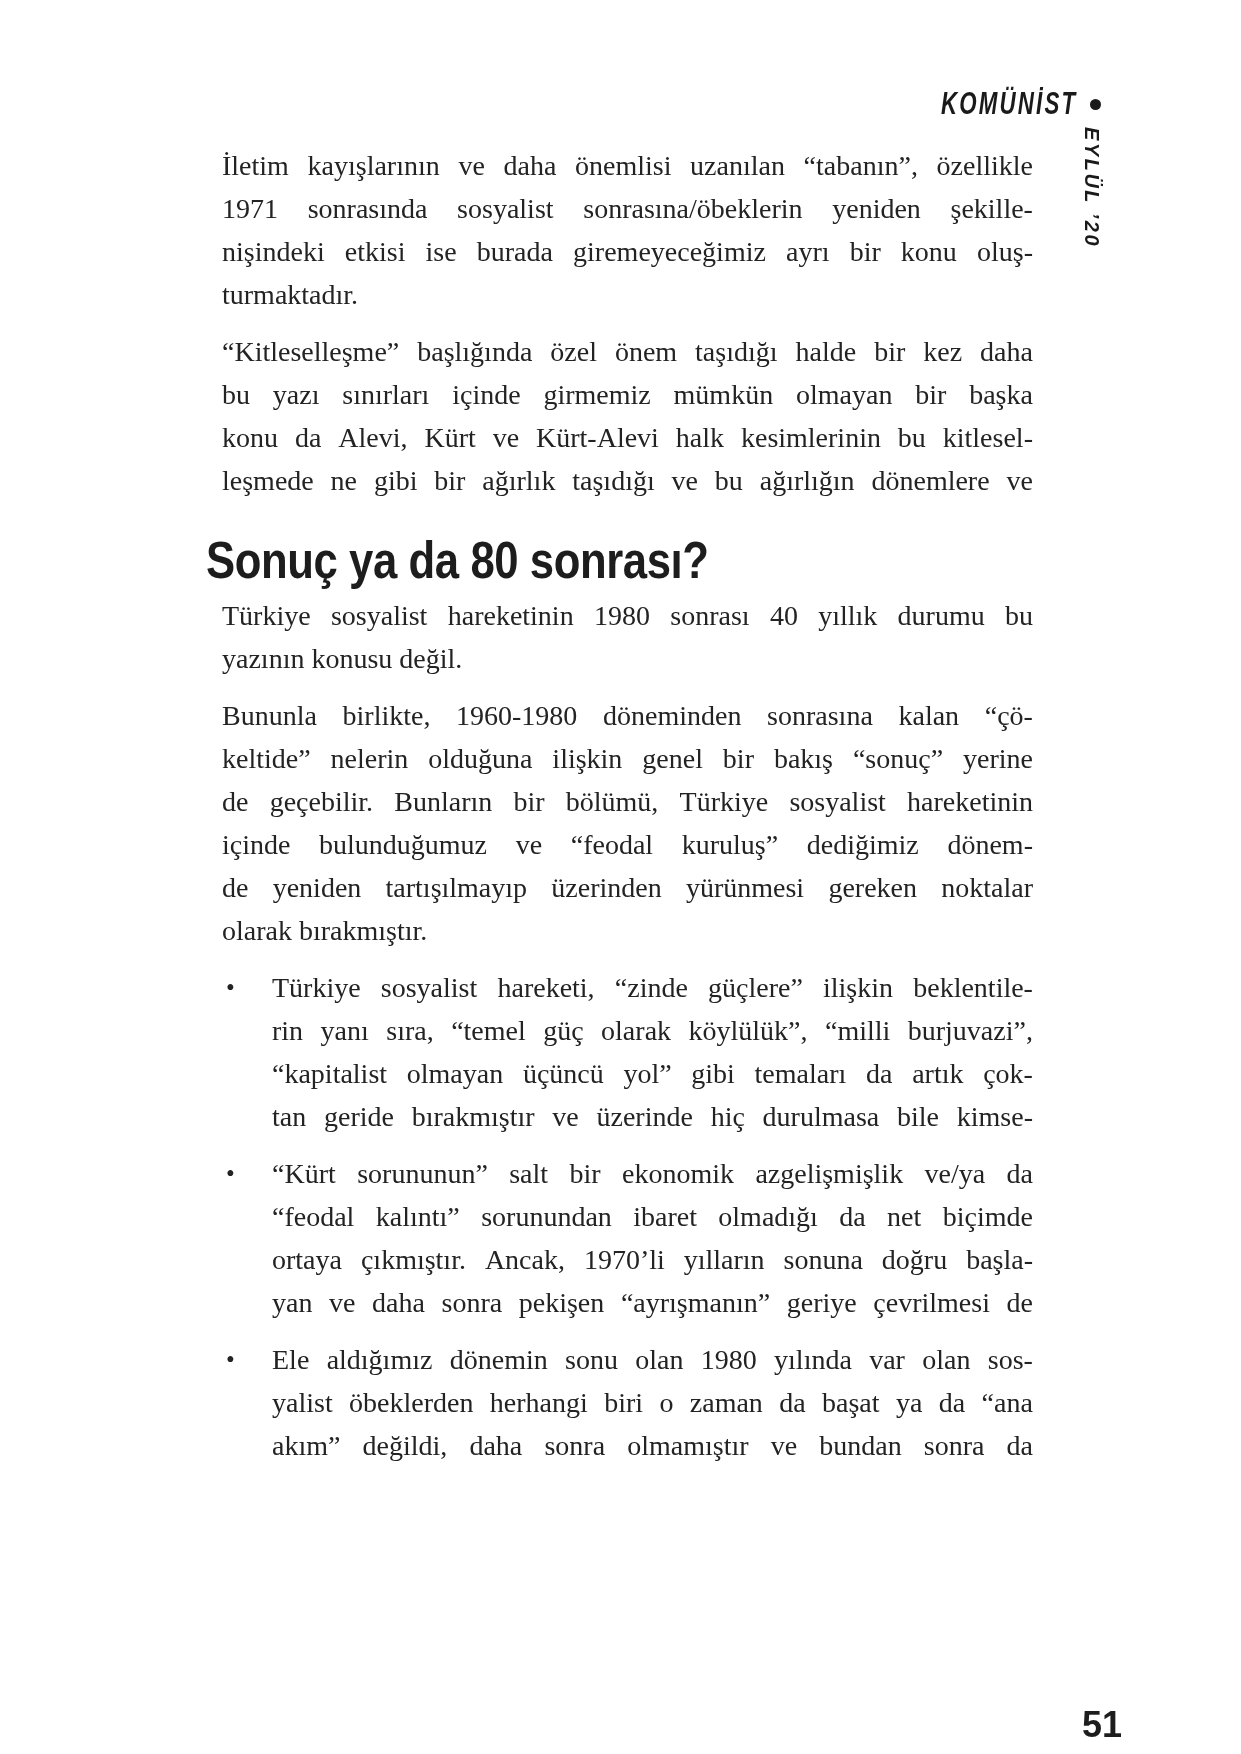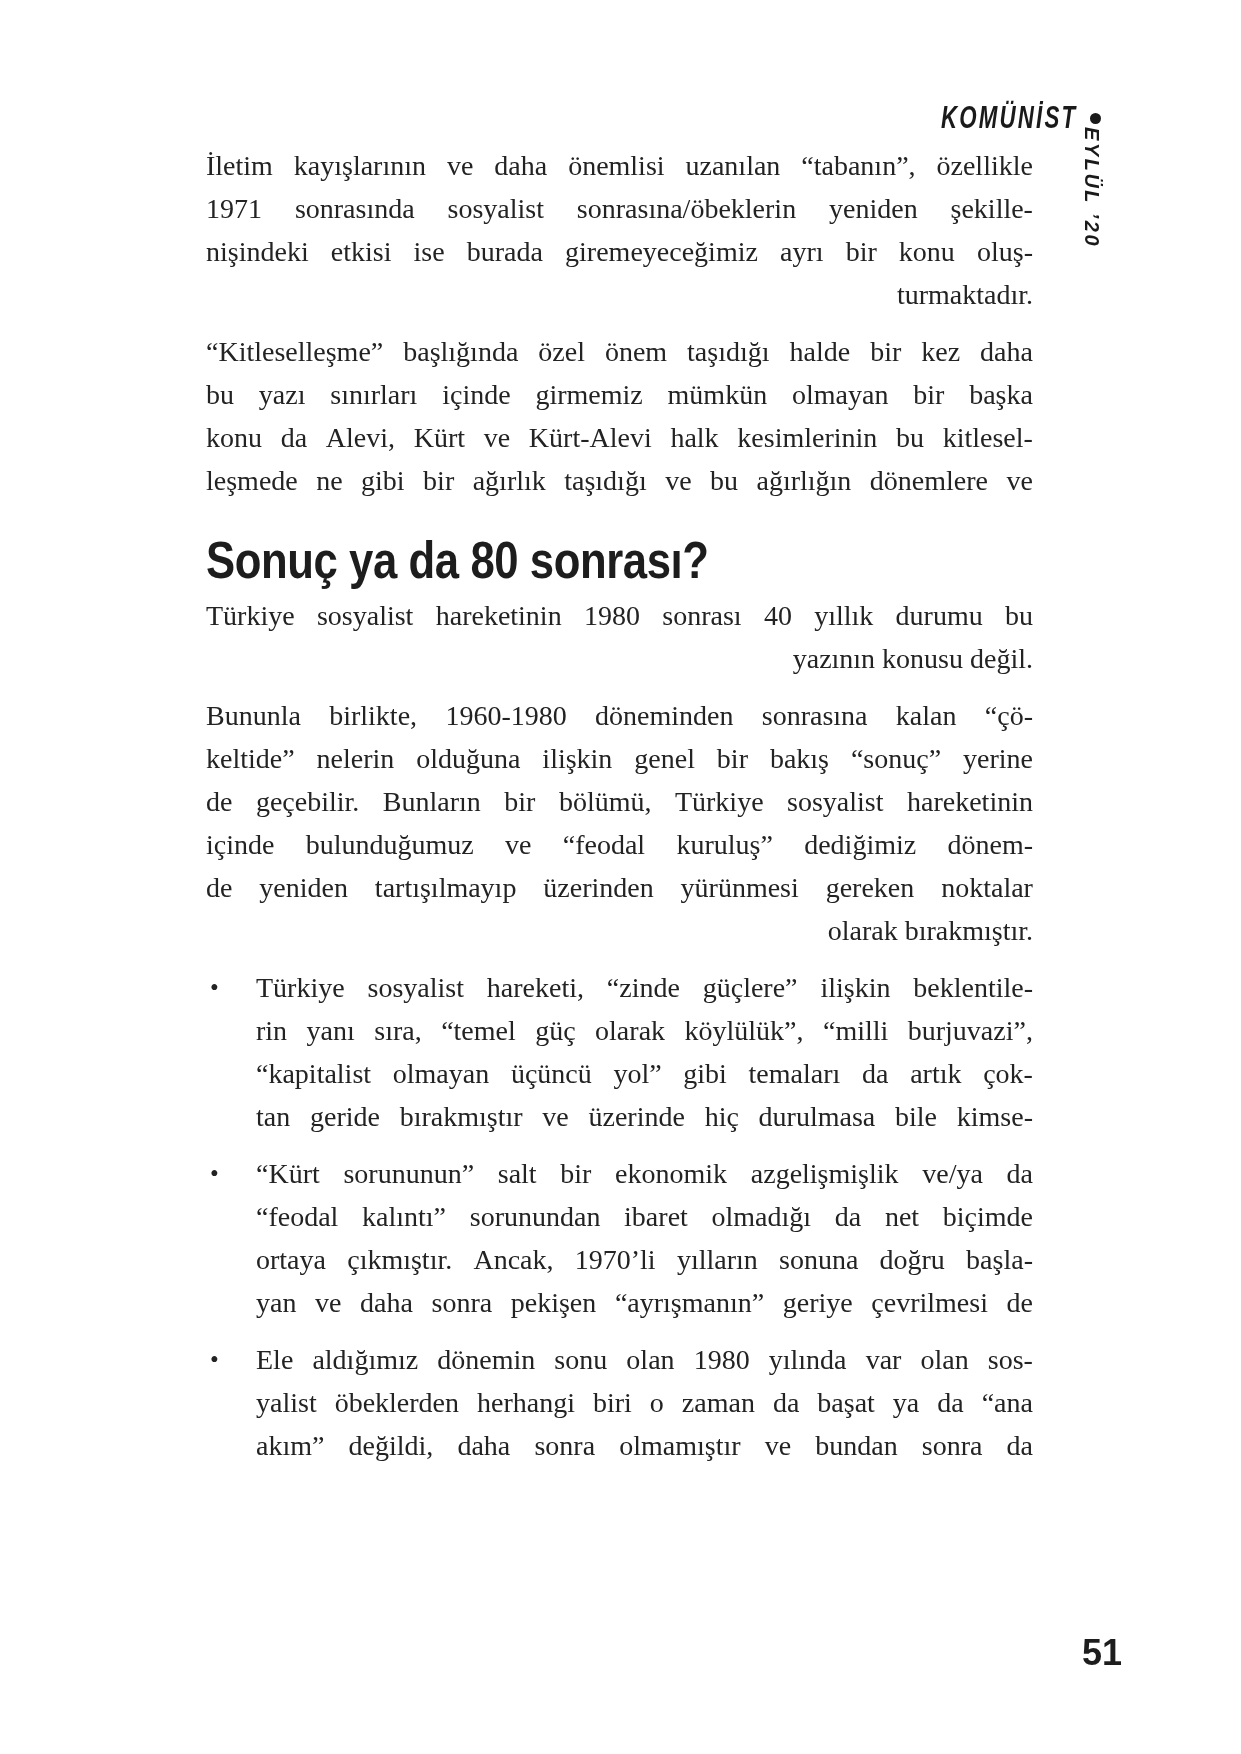--- a/index.html
+++ b/index.html
@@ -10,21 +10,21 @@
     margin: 0 auto;
     background: #ffffff;
     overflow: hidden;
     font-family: "Liberation Serif", serif;
     color: #232323;
   }
 
   
   .masthead {
     position: absolute;
-    top: 100px;
+    top: 86px;
     right: 140px;
     display: flex;
     align-items: center;
     gap: 13px;
   }
   .magazine-title {
     font-family: "Liberation Sans", sans-serif;
     font-style: italic;
     font-weight: 700;
     font-size: 31px;
@@ -59,21 +59,21 @@
 
   
   .article {
     position: absolute;
     left: 206px;
     top: 144px;
     width: 827px;
     font-size: 28px;
     line-height: 43px;
   }
-  .block { margin: 0 0 14px 0; text-align: right; }
+  .block { margin: 0 0 14px 16px; }
   .line { height: 43px; white-space: nowrap; }
   .line.just { display: flex; justify-content: space-between; }
   .bullet { position: relative; padding-left: 50px; }
   .bullet-marker {
     position: absolute;
     left: 4px;
     top: 0;
     line-height: 43px;
     font-size: 25px;
     color: #232323;
@@ -90,21 +90,21 @@
   .heading-inner {
     display: inline-block;
     transform: scaleX(0.84);
     transform-origin: left center;
     white-space: nowrap;
   }
 
   
   .page-number {
     position: absolute;
-    top: 1632px;
+    top: 1704px;
     right: 119px;
     font-family: "Liberation Sans", sans-serif;
     font-weight: 700;
     font-size: 36px;
     color: #1d1d1d;
   }
 </style>
 </head>
 <body>
 

